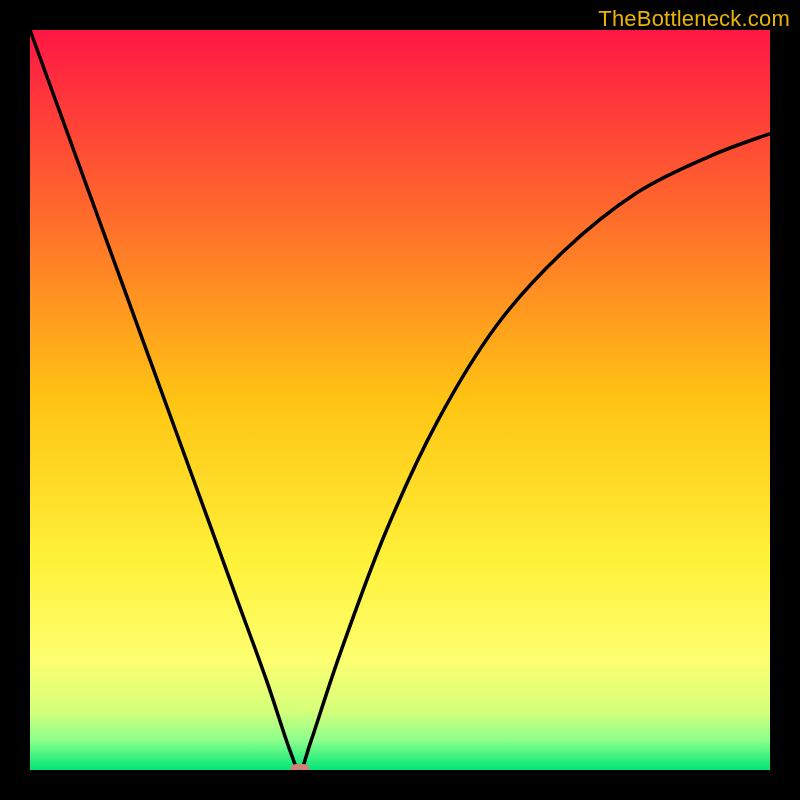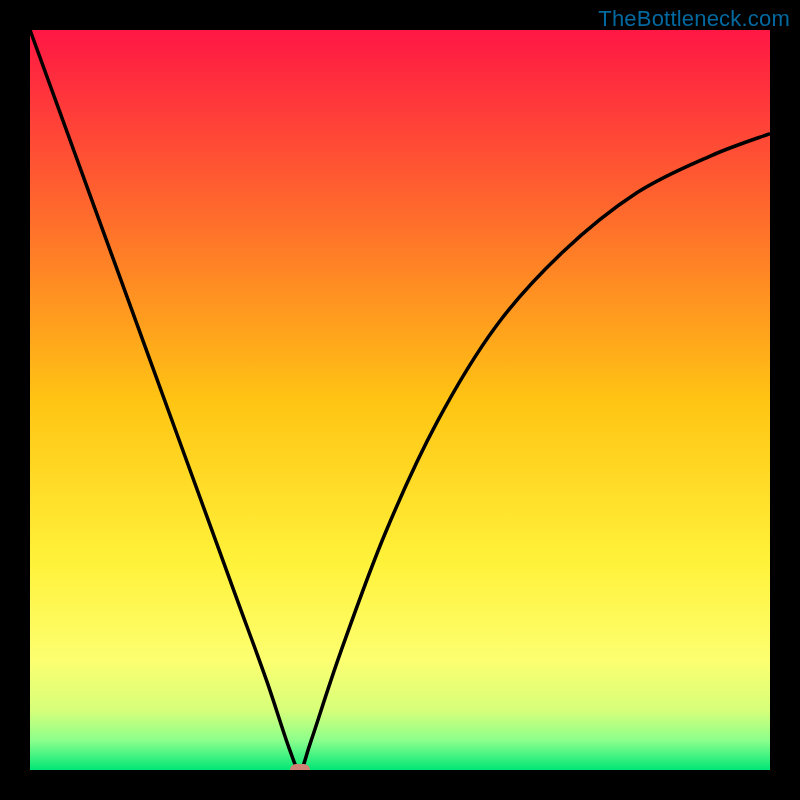--- a/index.html
+++ b/index.html
@@ -14,21 +14,21 @@
   .outer-frame {
     position: absolute;
     top: 0; left: 0;
     width: 800px; height: 800px;
     background: #000;
   }
   .watermark {
     position: absolute;
     top: 6px;
     right: 10px;
-    color: #0369a1;
+    color: #eab308;
     font-size: 22px;
     font-weight: 400;
     letter-spacing: 0.2px;
     z-index: 20;
   }
   .plot-area {
     position: absolute;
     top: 30px;
     left: 30px;
     width: 740px;

